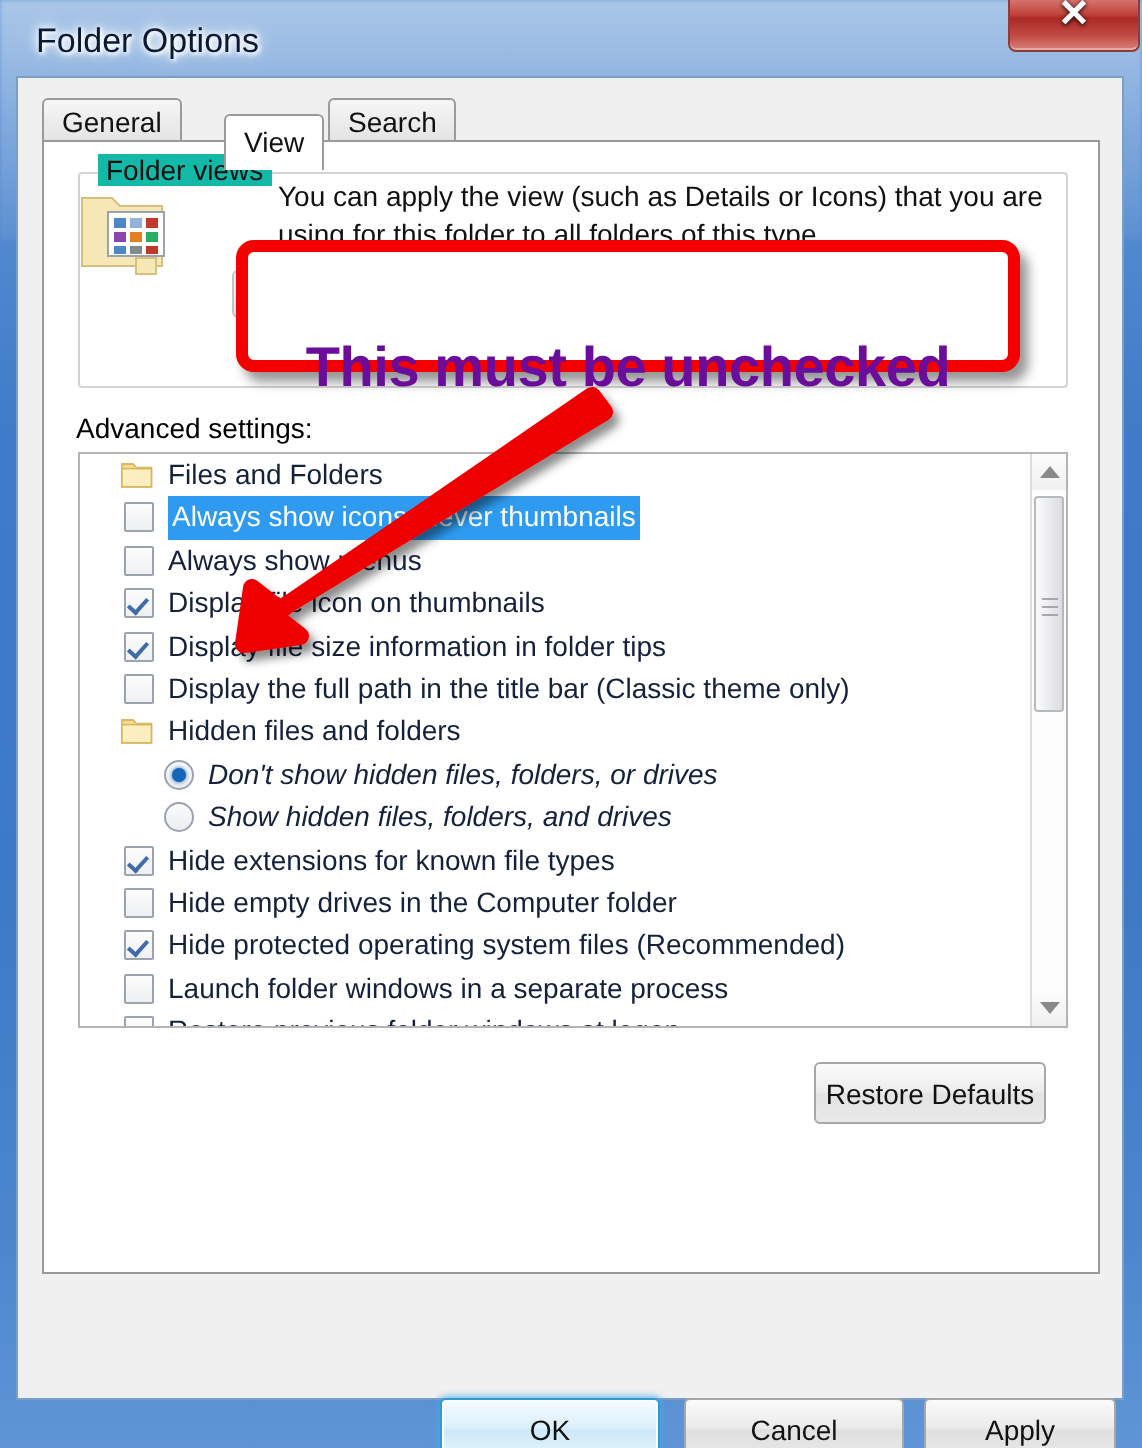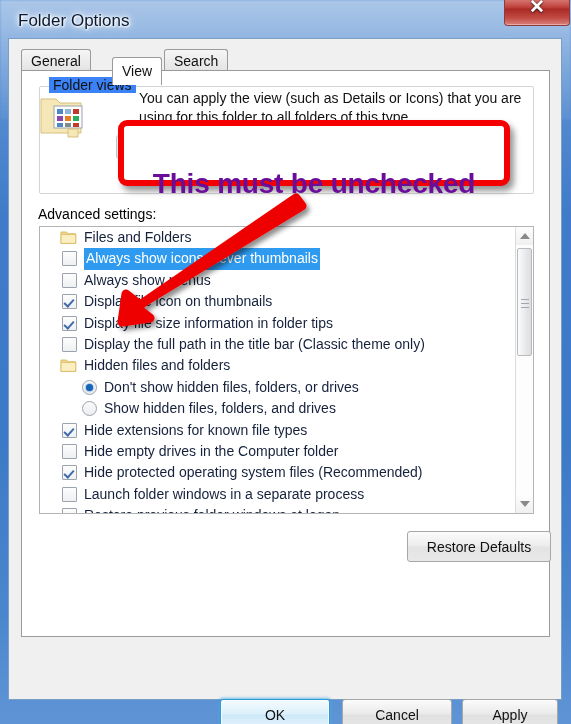--- a/index.html
+++ b/index.html
@@ -75,21 +75,21 @@
   #tabpage{
     position:absolute;left:12px;top:31px;width:529px;height:567px;
     background:#fff;border:1px solid #9a9a9a;box-sizing:border-box;
   }
   
   #groupbox{
     position:absolute;left:17px;top:15px;width:495px;height:108px;
     border:1px solid #d4d4d4;border-radius:2px;box-sizing:border-box;
   }
   #grouplabel{
-    position:absolute;left:27px;top:6px;background:#3b82f6;padding:0 4px;
+    position:absolute;left:27px;top:6px;background:#14b8a6;padding:0 4px;
     font-size:14px;color:#111;
   }
   #fvicon{position:absolute;left:16px;top:22px;width:48px;height:46px;}
   #fvtext{
     position:absolute;left:72px;top:18px;width:400px;
     font-size:14px;color:#111;line-height:19px;margin-left:45px;
   }
   .gbtn{
     position:absolute;top:64px;height:24px;
     background:linear-gradient(180deg,#fafafa,#ededed);
@@ -131,21 +131,21 @@
     background:linear-gradient(180deg,#fbfbfb,#ebedef);box-sizing:border-box;
   }
   .rdo.on:after{
     content:"";position:absolute;left:3px;top:3px;width:7px;height:7px;
     border-radius:50%;background:#1565b8;
     box-shadow:0 0 2px #1565b8;
   }
   .folderico{position:absolute;left:20px;top:3px;width:17px;height:15px;}
   .ind0 .lbl{left:44px;}
   .ind1 .lbl{left:44px;}
-  .ind2 .lbl{left:64px;}
+  .ind2 .lbl{left:64px;font-style:italic;}
   
   #sbar{
     position:absolute;right:0;top:0;width:18px;height:286px;
     background:#fdfdfd;border-left:1px solid #dcdcdc;box-sizing:border-box;
   }
   .sbbtn{
     position:absolute;left:0;width:17px;height:18px;
     background:linear-gradient(180deg,#fdfdfd,#f0f0f0);
   }
   #sbup{top:0;}
@@ -157,21 +157,21 @@
   #sbup .sbarrow{border-bottom:6px solid #8a8a8a;}
   #sbdn .sbarrow{border-top:6px solid #8a8a8a;}
   #sbthumb{
     position:absolute;left:1px;top:21px;width:15px;height:108px;
     background:linear-gradient(90deg,#fcfcfc,#e9eaec 55%,#dcdde0);
     border:1px solid #b8b9bc;border-radius:2px;box-sizing:border-box;
   }
   .grip{position:absolute;left:3px;width:8px;height:1px;background:#a5a6a9;}
   
   #restoredef{
-    position:absolute;left:385px;top:460px;width:144px;height:31px;
+    position:absolute;left:385px;top:460px;width:116px;height:31px;
     background:linear-gradient(180deg,#fbfbfb,#ececec 48%,#e3e3e3 52%,#e9e9e9);
     border:1px solid #a7a7a7;border-radius:3px;
     font-size:14px;color:#111;line-height:30px;text-align:center;
     box-sizing:border-box;
   }
   
   .dbtn{
     position:absolute;top:660px;height:31px;
     border:1px solid #a7a7a7;border-radius:3px;
     background:linear-gradient(180deg,#fbfbfb,#eaeaea 48%,#e0e0e0 52%,#e8e8e8);

